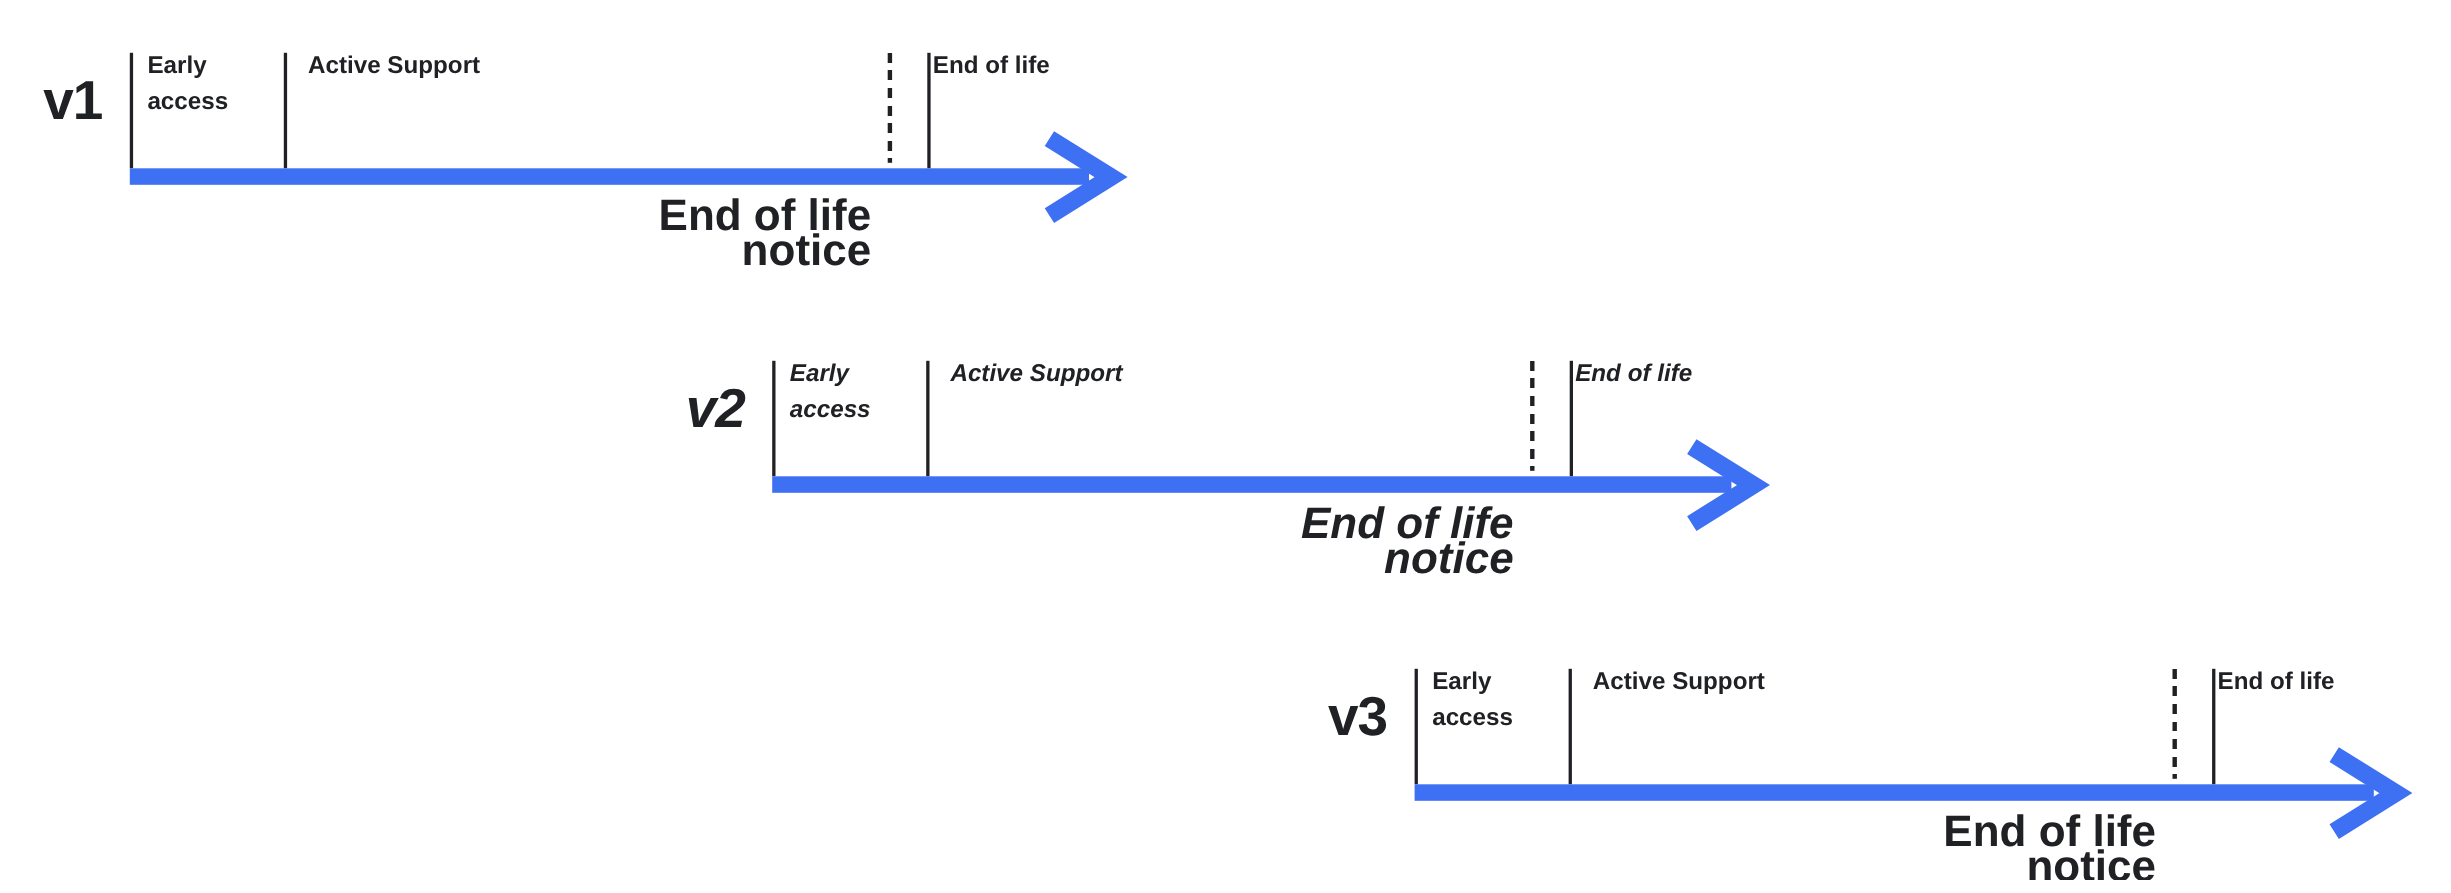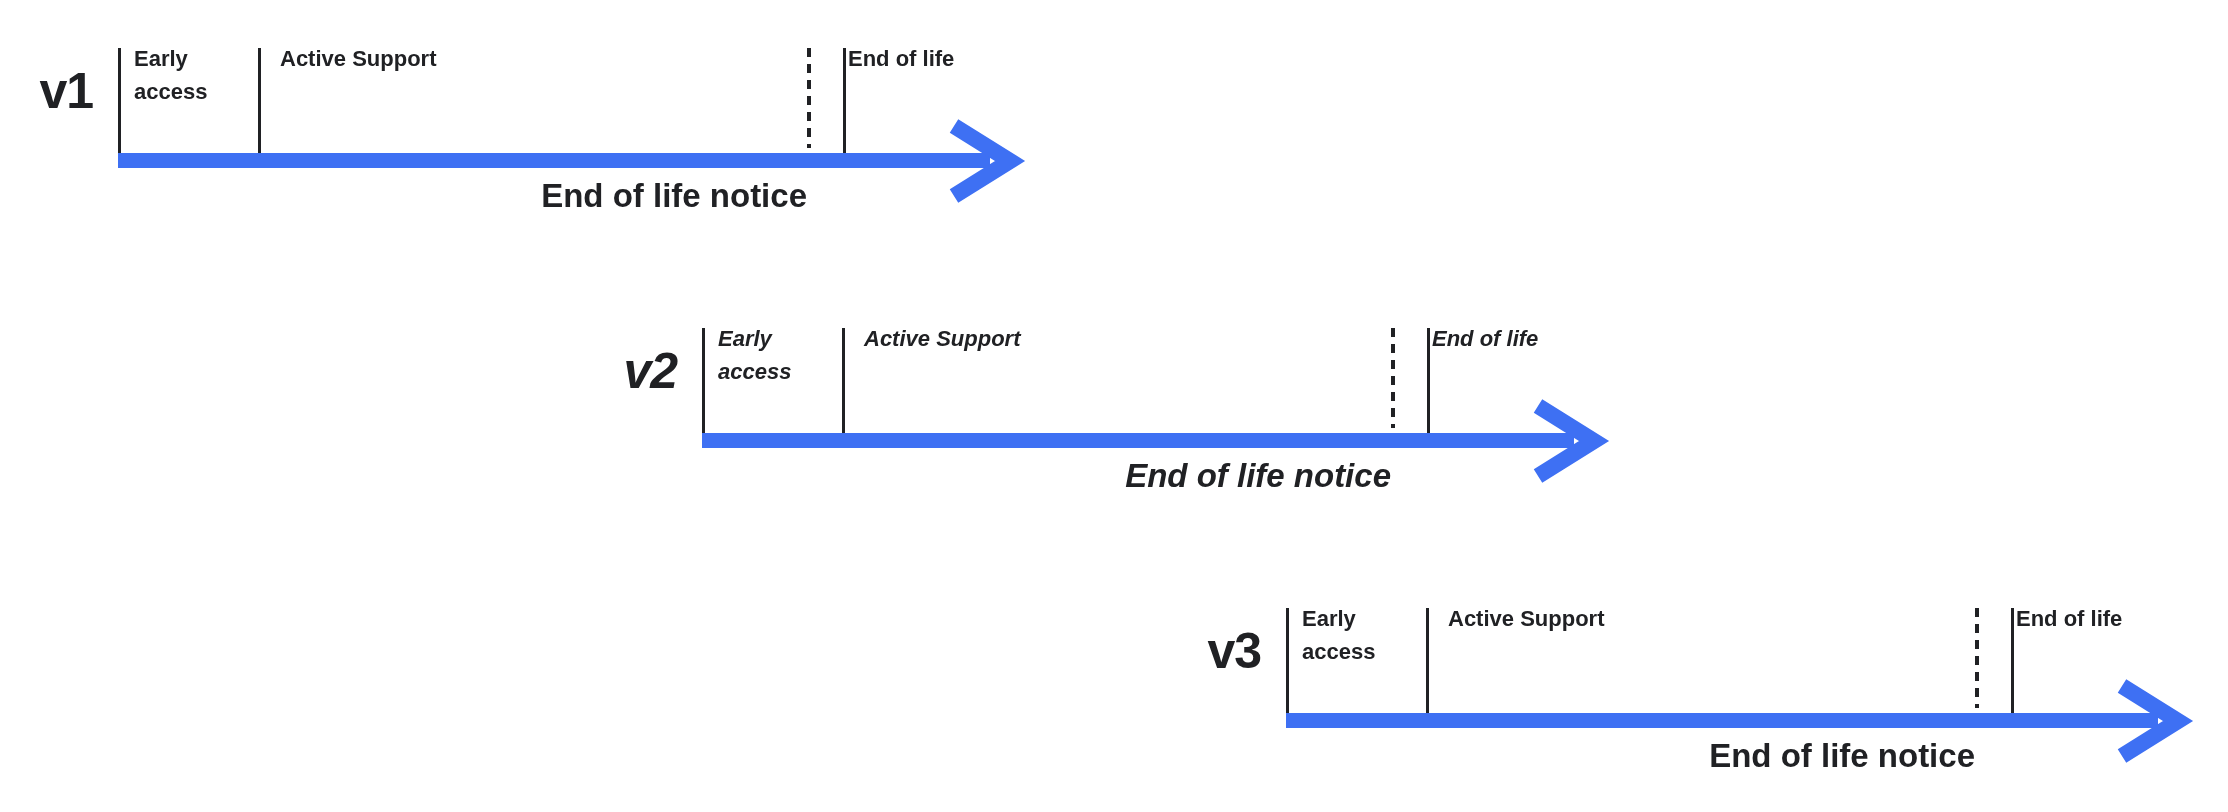--- a/index.html
+++ b/index.html
@@ -49,23 +49,23 @@
   .bar{
     position:absolute;left:0;top:105px;width:872px;height:15px;
     background:var(--arrow);
   }
   .head{position:absolute;left:828px;top:70px;}
   .head polyline{
     fill:none;stroke:var(--arrow);stroke-width:16;
     stroke-linecap:butt;stroke-linejoin:miter;
   }
   .notice{
-    position:absolute;left:385px;top:132px;width:304px;
+    position:absolute;left:370px;top:132px;width:304px;
     text-align:right;
-    font-size:33px;font-weight:700;line-height:32px;
+    font-size:40px;font-weight:700;line-height:32px;
   }
 </style>
 </head>
 <body>
 
 <div id="canvas">
 
   <div class="timeline" id="t1">
     <div class="version">v1</div>
     <div class="tick tick-start"></div>

